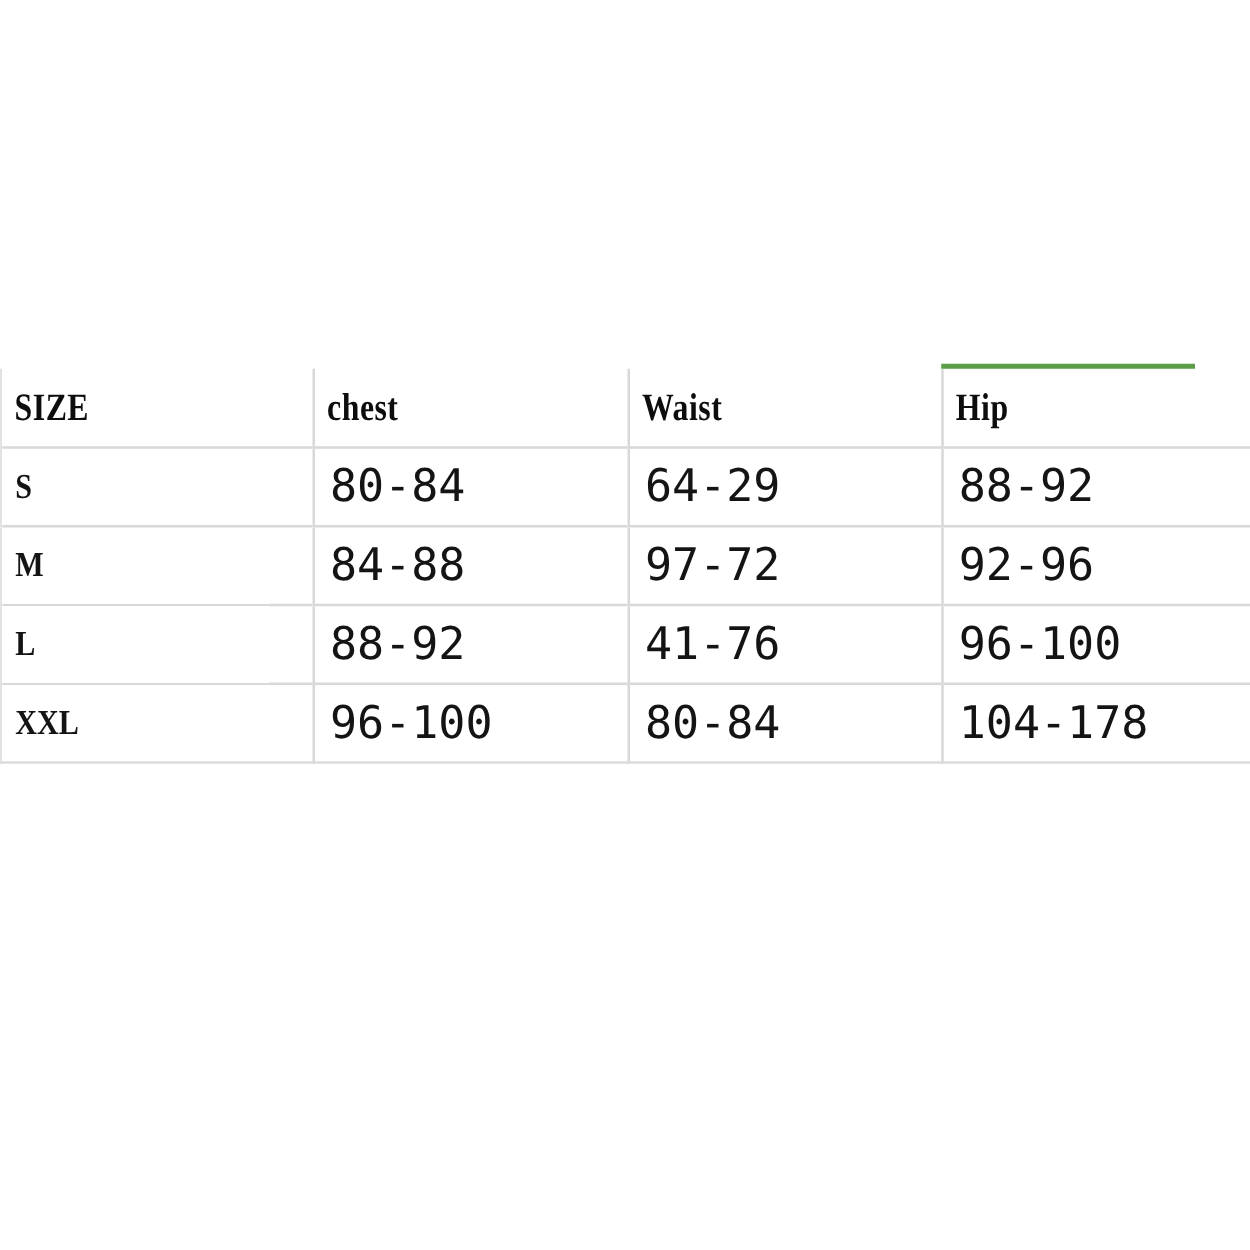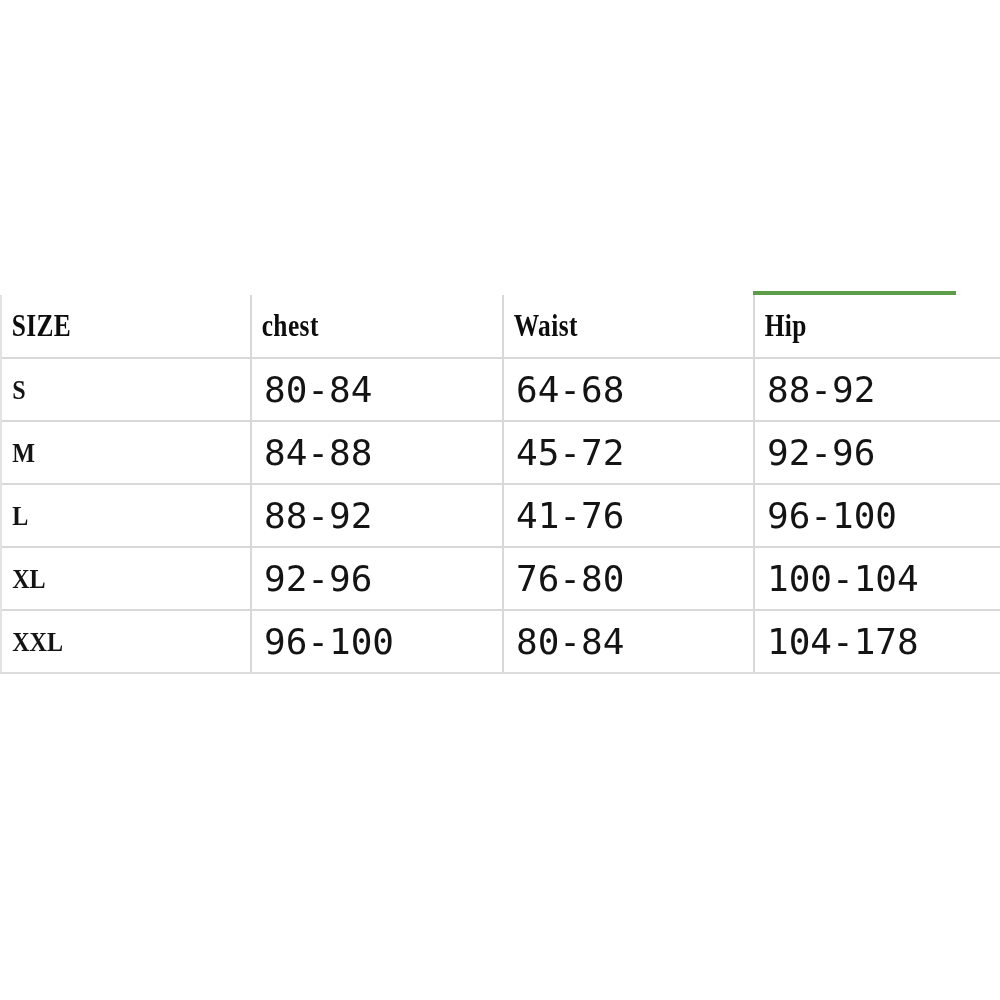--- a/index.html
+++ b/index.html
@@ -139,40 +139,34 @@
           <th>chest</th>
           <th>Waist</th>
           <th>Hip</th>
         </tr>
       </thead>
 
       <tbody>
         <tr>
           <td class="size-label">S</td>
           <td>80-84</td>
-          <td>64-68</td>
+          <td>64-29</td>
           <td>88-92</td>
         </tr>
         <tr>
           <td class="size-label">M</td>
           <td>84-88</td>
-          <td>45-72</td>
+          <td>97-72</td>
           <td>92-96</td>
         </tr>
         <tr>
           <td class="size-label">L</td>
           <td>88-92</td>
           <td>41-76</td>
           <td>96-100</td>
-        </tr>
-        <tr>
-          <td class="size-label">XL</td>
-          <td>92-96</td>
-          <td>76-80</td>
-          <td>100-104</td>
         </tr>
         <tr>
           <td class="size-label">XXL</td>
           <td>96-100</td>
           <td>80-84</td>
           <td>104-178</td>
         </tr>
       </tbody>
     </table>
 

